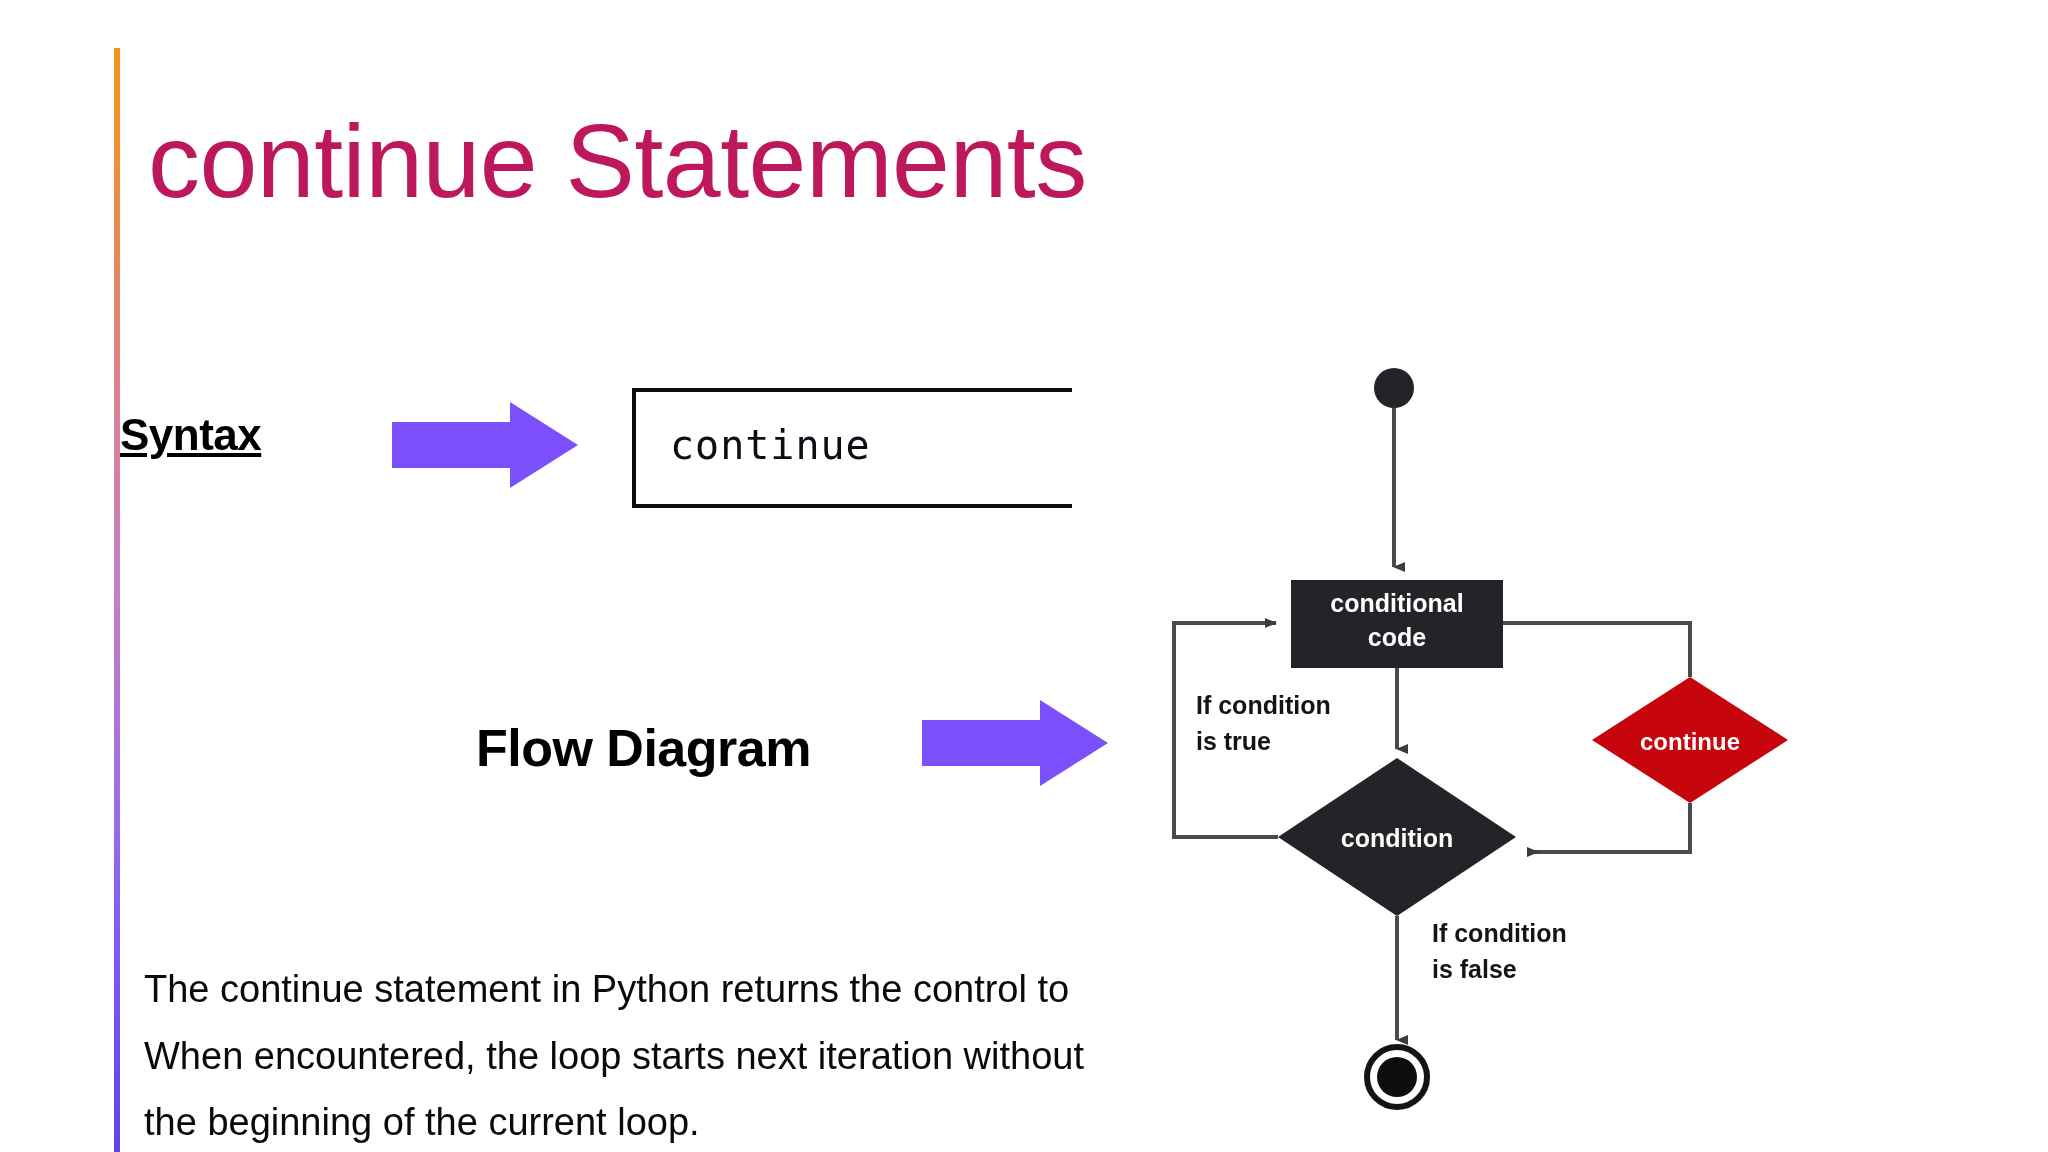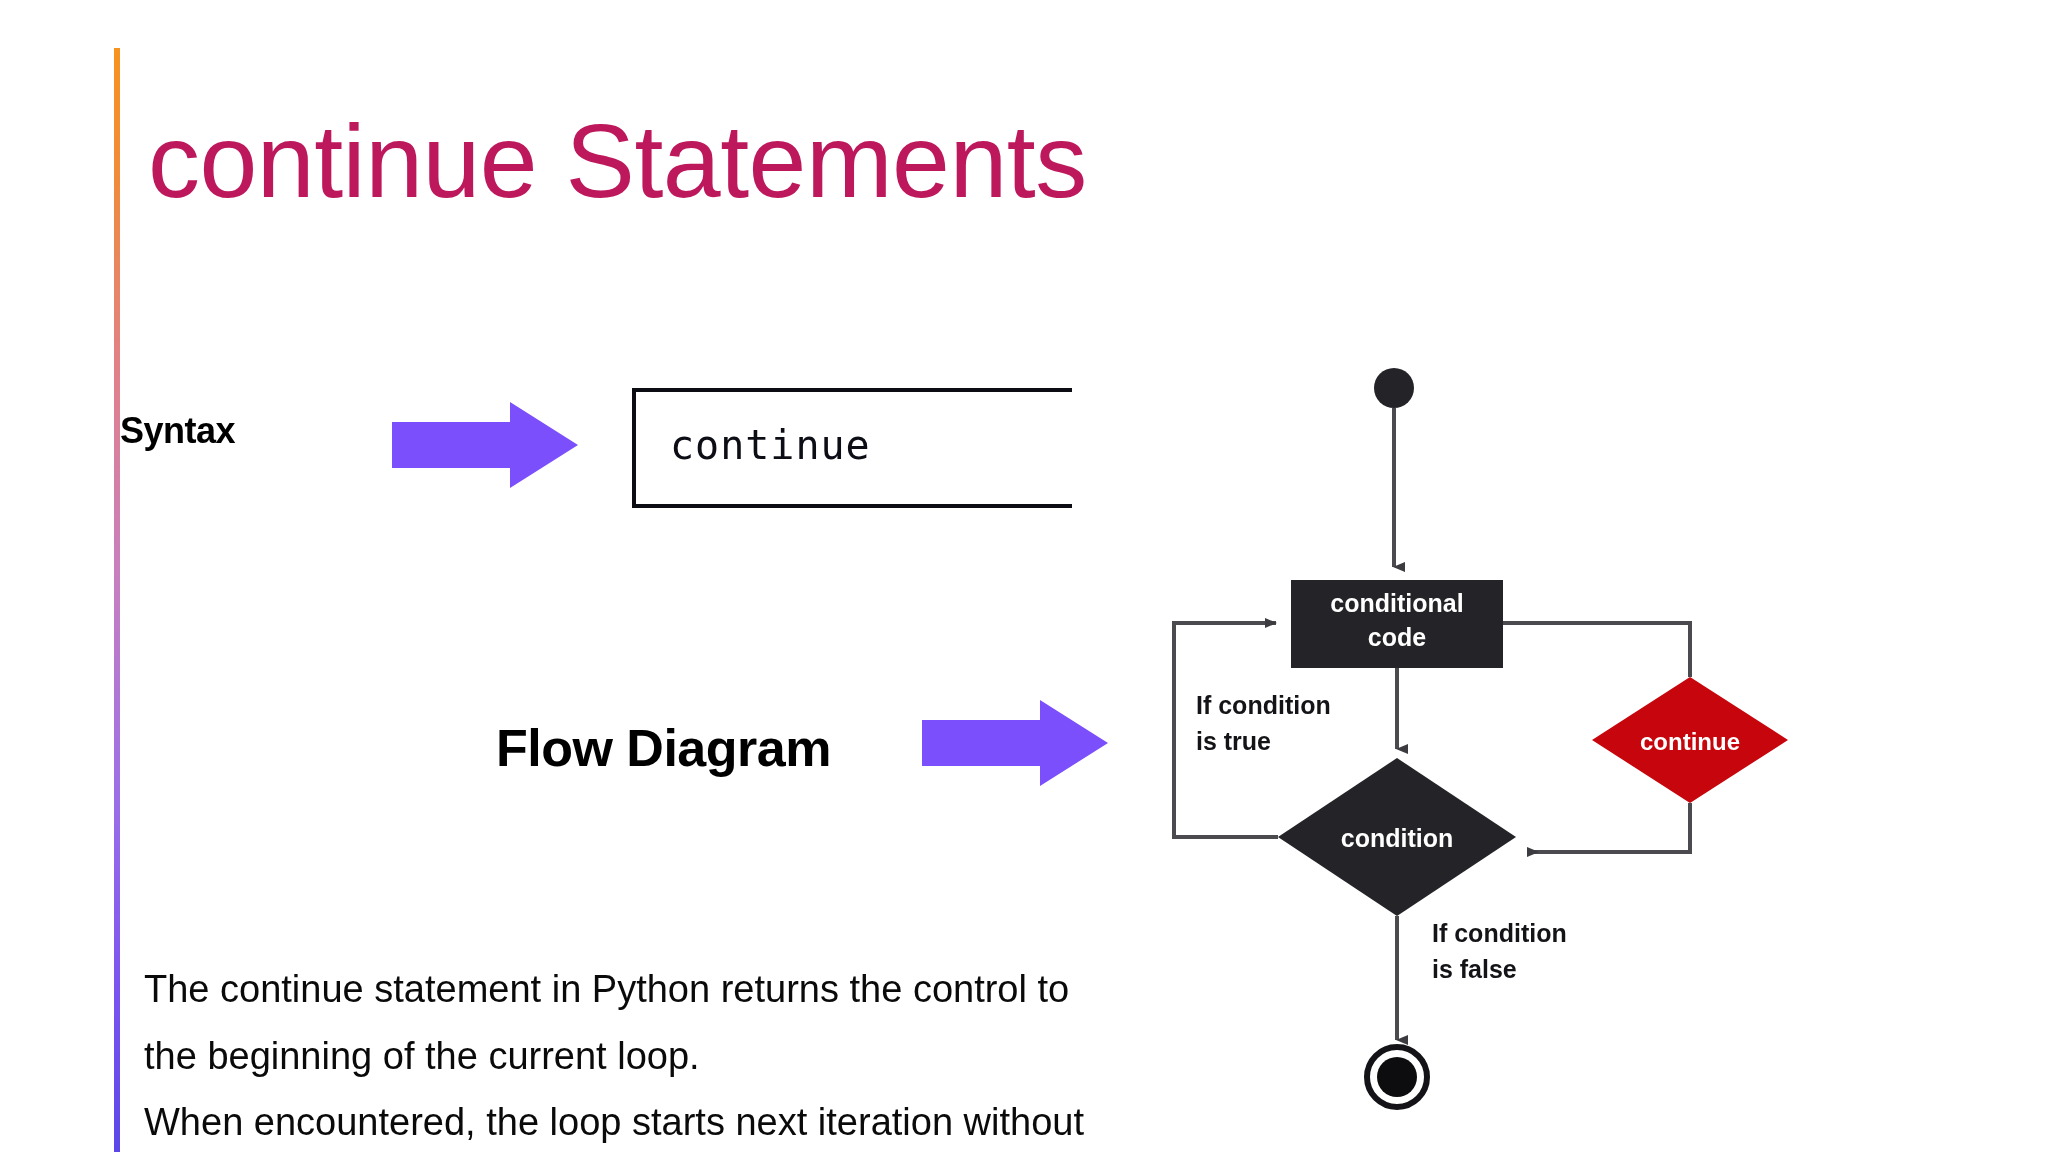--- a/index.html
+++ b/index.html
@@ -45,24 +45,25 @@
     letter-spacing: -0.5px;
     white-space: nowrap;
     color: #be185d;
   }
 
   
   #syntax-label {
     position: absolute;
     left: 120px;
     top: 410px;
-    font-size: 36px;
+    font-size: 44px;
     font-weight: bold;
     font-stretch: condensed;
     letter-spacing: -0.5px;
+    text-decoration: underline;
   }
 
   .block-arrow { position: absolute; }
 
   #syntax-arrow { left: 392px; top: 402px; width: 186px; height: 86px; }
   #flow-arrow   { left: 922px; top: 700px; width: 186px; height: 86px; }
 
   #code-box {
     position: absolute;
     left: 632px;
@@ -82,21 +83,21 @@
     top: 30px;
     font-family: "DejaVu Sans Mono", "Liberation Mono", monospace;
     font-size: 40px;
     letter-spacing: 1px;
     color: #0d0d16;
   }
 
   
   #flow-label {
     position: absolute;
-    left: 496px;
+    left: 476px;
     top: 718px;
     font-size: 52px;
     font-weight: bold;
     font-stretch: condensed;
     letter-spacing: -0.5px;
   }
 
   
   #body-text {
     position: absolute;
@@ -142,22 +143,22 @@
 <div id="flow-label">Flow Diagram</div>
 
 <div class="block-arrow" id="flow-arrow">
   <svg width="186" height="86" viewBox="0 0 186 86" xmlns="http://www.w3.org/2000/svg">
     <polygon points="0,20 118,20 118,0 186,43 118,86 118,66 0,66" fill="#7B4FFB"></polygon>
   </svg>
 </div>
 
 <div id="body-text">
   <p>The continue statement in Python returns the control to</p>
+  <p>When encountered, the loop starts next iteration without</p>
   <p>the beginning of the current loop.</p>
-  <p>When encountered, the loop starts next iteration without</p>
   <p>iteration.</p>
 </div>
 
 <div id="flow-diagram">
   <svg width="700" height="800" viewBox="0 0 700 800" xmlns="http://www.w3.org/2000/svg">
     <defs>
       <marker id="ah-down" markerWidth="16" markerHeight="16" refX="5" refY="11" orient="auto" markerUnits="userSpaceOnUse">
         <polygon points="0,0 10,0 5,12" fill="#3b3b40"></polygon>
       </marker>
       <marker id="ah-right" markerWidth="16" markerHeight="16" refX="11" refY="5" orient="auto" markerUnits="userSpaceOnUse">

